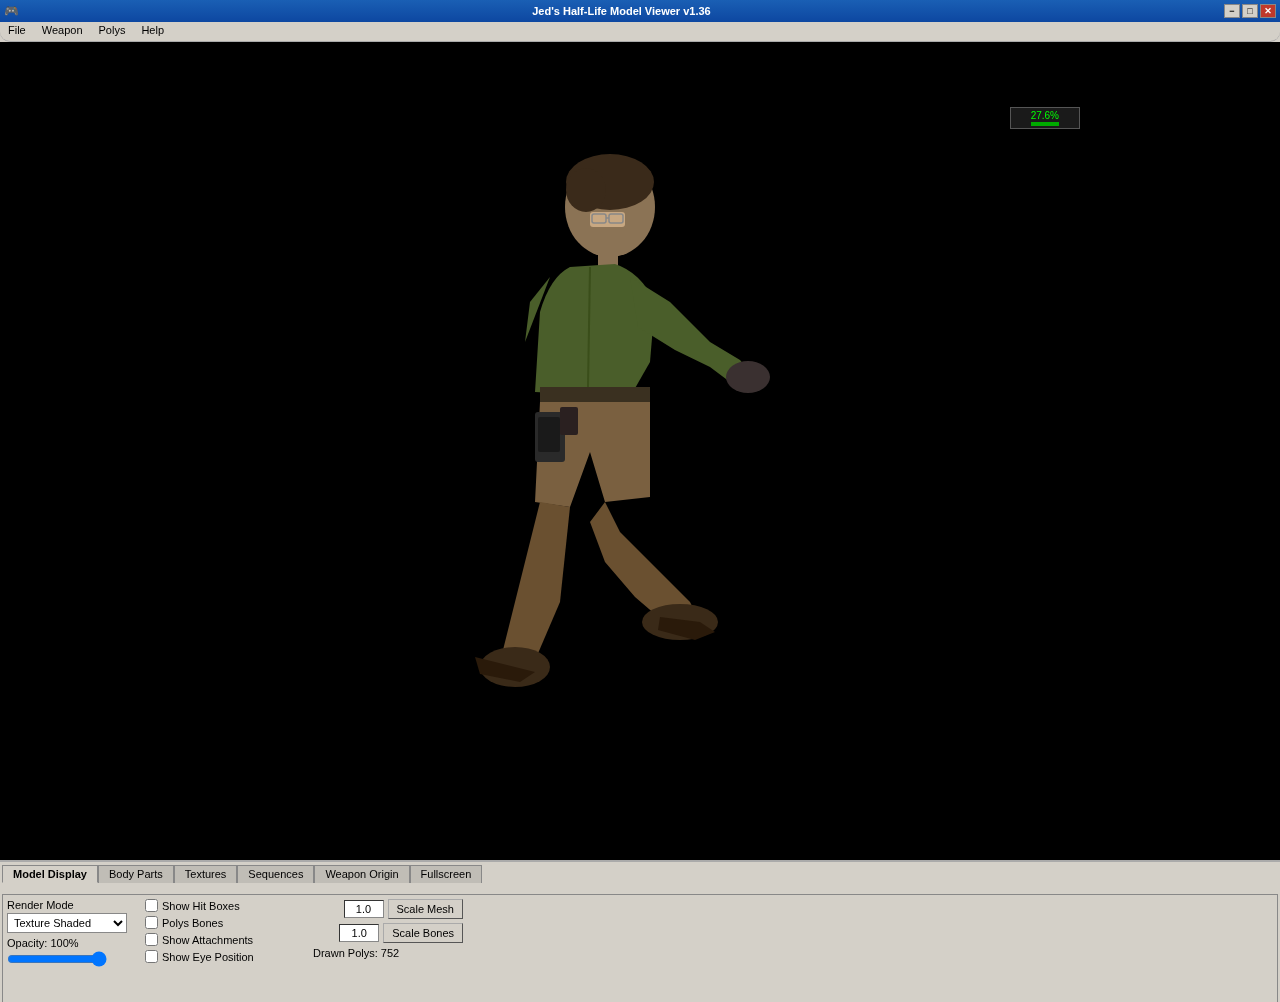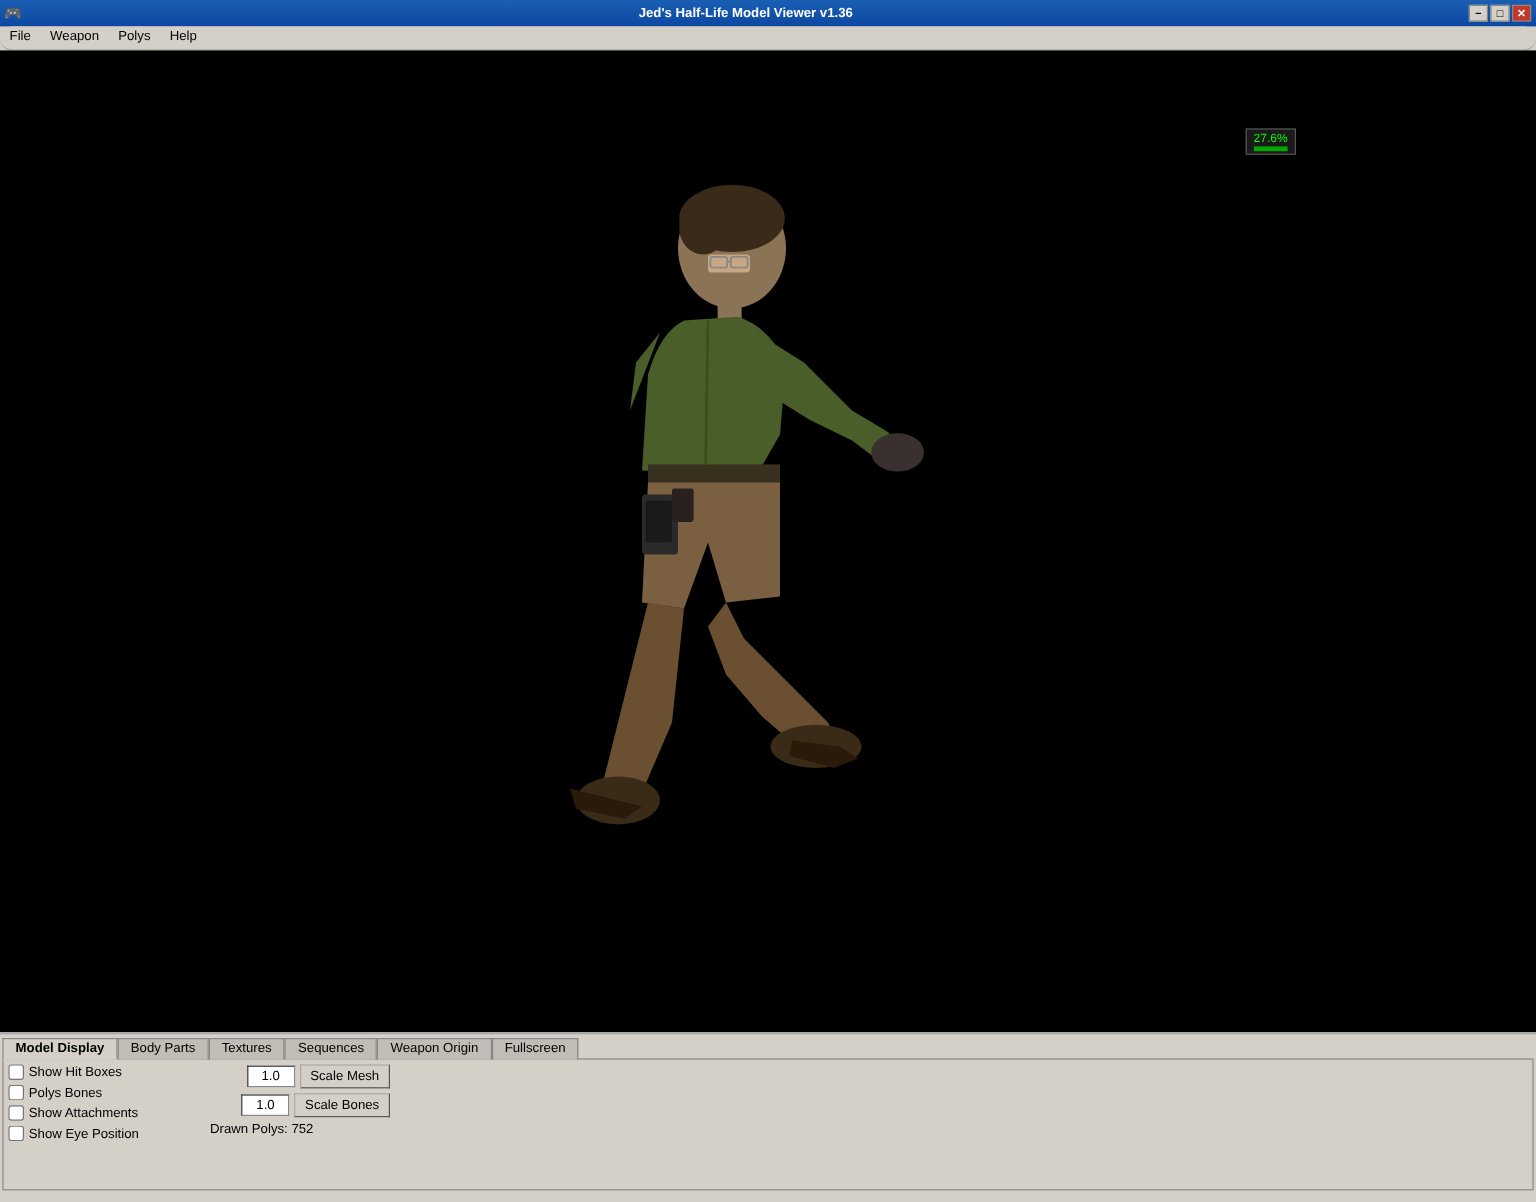--- a/index.html
+++ b/index.html
@@ -65,21 +65,21 @@
 
     
     #fps-counter {
       position: absolute;
       top: 65px;
       right: 200px;
       background: #1a1a1a;
       border: 1px solid #555;
       color: #00ff00;
       font-size: 10px;
-      padding: 2px 6px;
+      padding: 2px 20px;
       text-align: right;
     }
     #fps-bar {
       width: 100%;
       height: 4px;
       background: #00aa00;
       margin-top: 1px;
     }
 
     
@@ -96,21 +96,21 @@
       background: #d4d0c8;
       height: 142px;
       border-top: 2px solid #aaa;
       padding: 2px;
     }
 
     
     #tabs {
       display: flex;
       gap: 0;
-      margin-bottom: 0;
+      margin-bottom: 12px;
     }
     .tab {
       padding: 2px 10px;
       background: #d4d0c8;
       border: 1px solid #888;
       border-bottom: none;
       cursor: pointer;
       font-size: 11px;
       position: relative;
       top: 1px;
@@ -304,20 +304,29 @@
     <div class="tab">Body Parts</div>
     <div class="tab">Textures</div>
     <div class="tab">Sequences</div>
     <div class="tab">Weapon Origin</div>
     <div class="tab">Fullscreen</div>
   </div>
 
   <div id="tab-content">
     <div id="model-display-content">
 
+      <div id="render-mode-section">
+        <label>Render Mode</label>
+        <select class="dropdown-select"><option>Texture Shaded</option><option>Wireframe</option><option>Flat Shaded</option><option>Smooth Shaded</option></select>
+        <div id="opacity-row">
+          <span>Opacity: 100%</span>
+          <br>
+          <input type="range" id="opacity-slider" min="0" max="100" value="100" style="">
+        </div>
+      </div>
 
       <div id="checkboxes-col1">
         <div class="checkbox-row">
           <input type="checkbox" style="">
           <span>Show Hit Boxes</span>
         </div>
         <div class="checkbox-row">
           <input type="checkbox" style="">
           <span>Polys Bones</span>
         </div>

